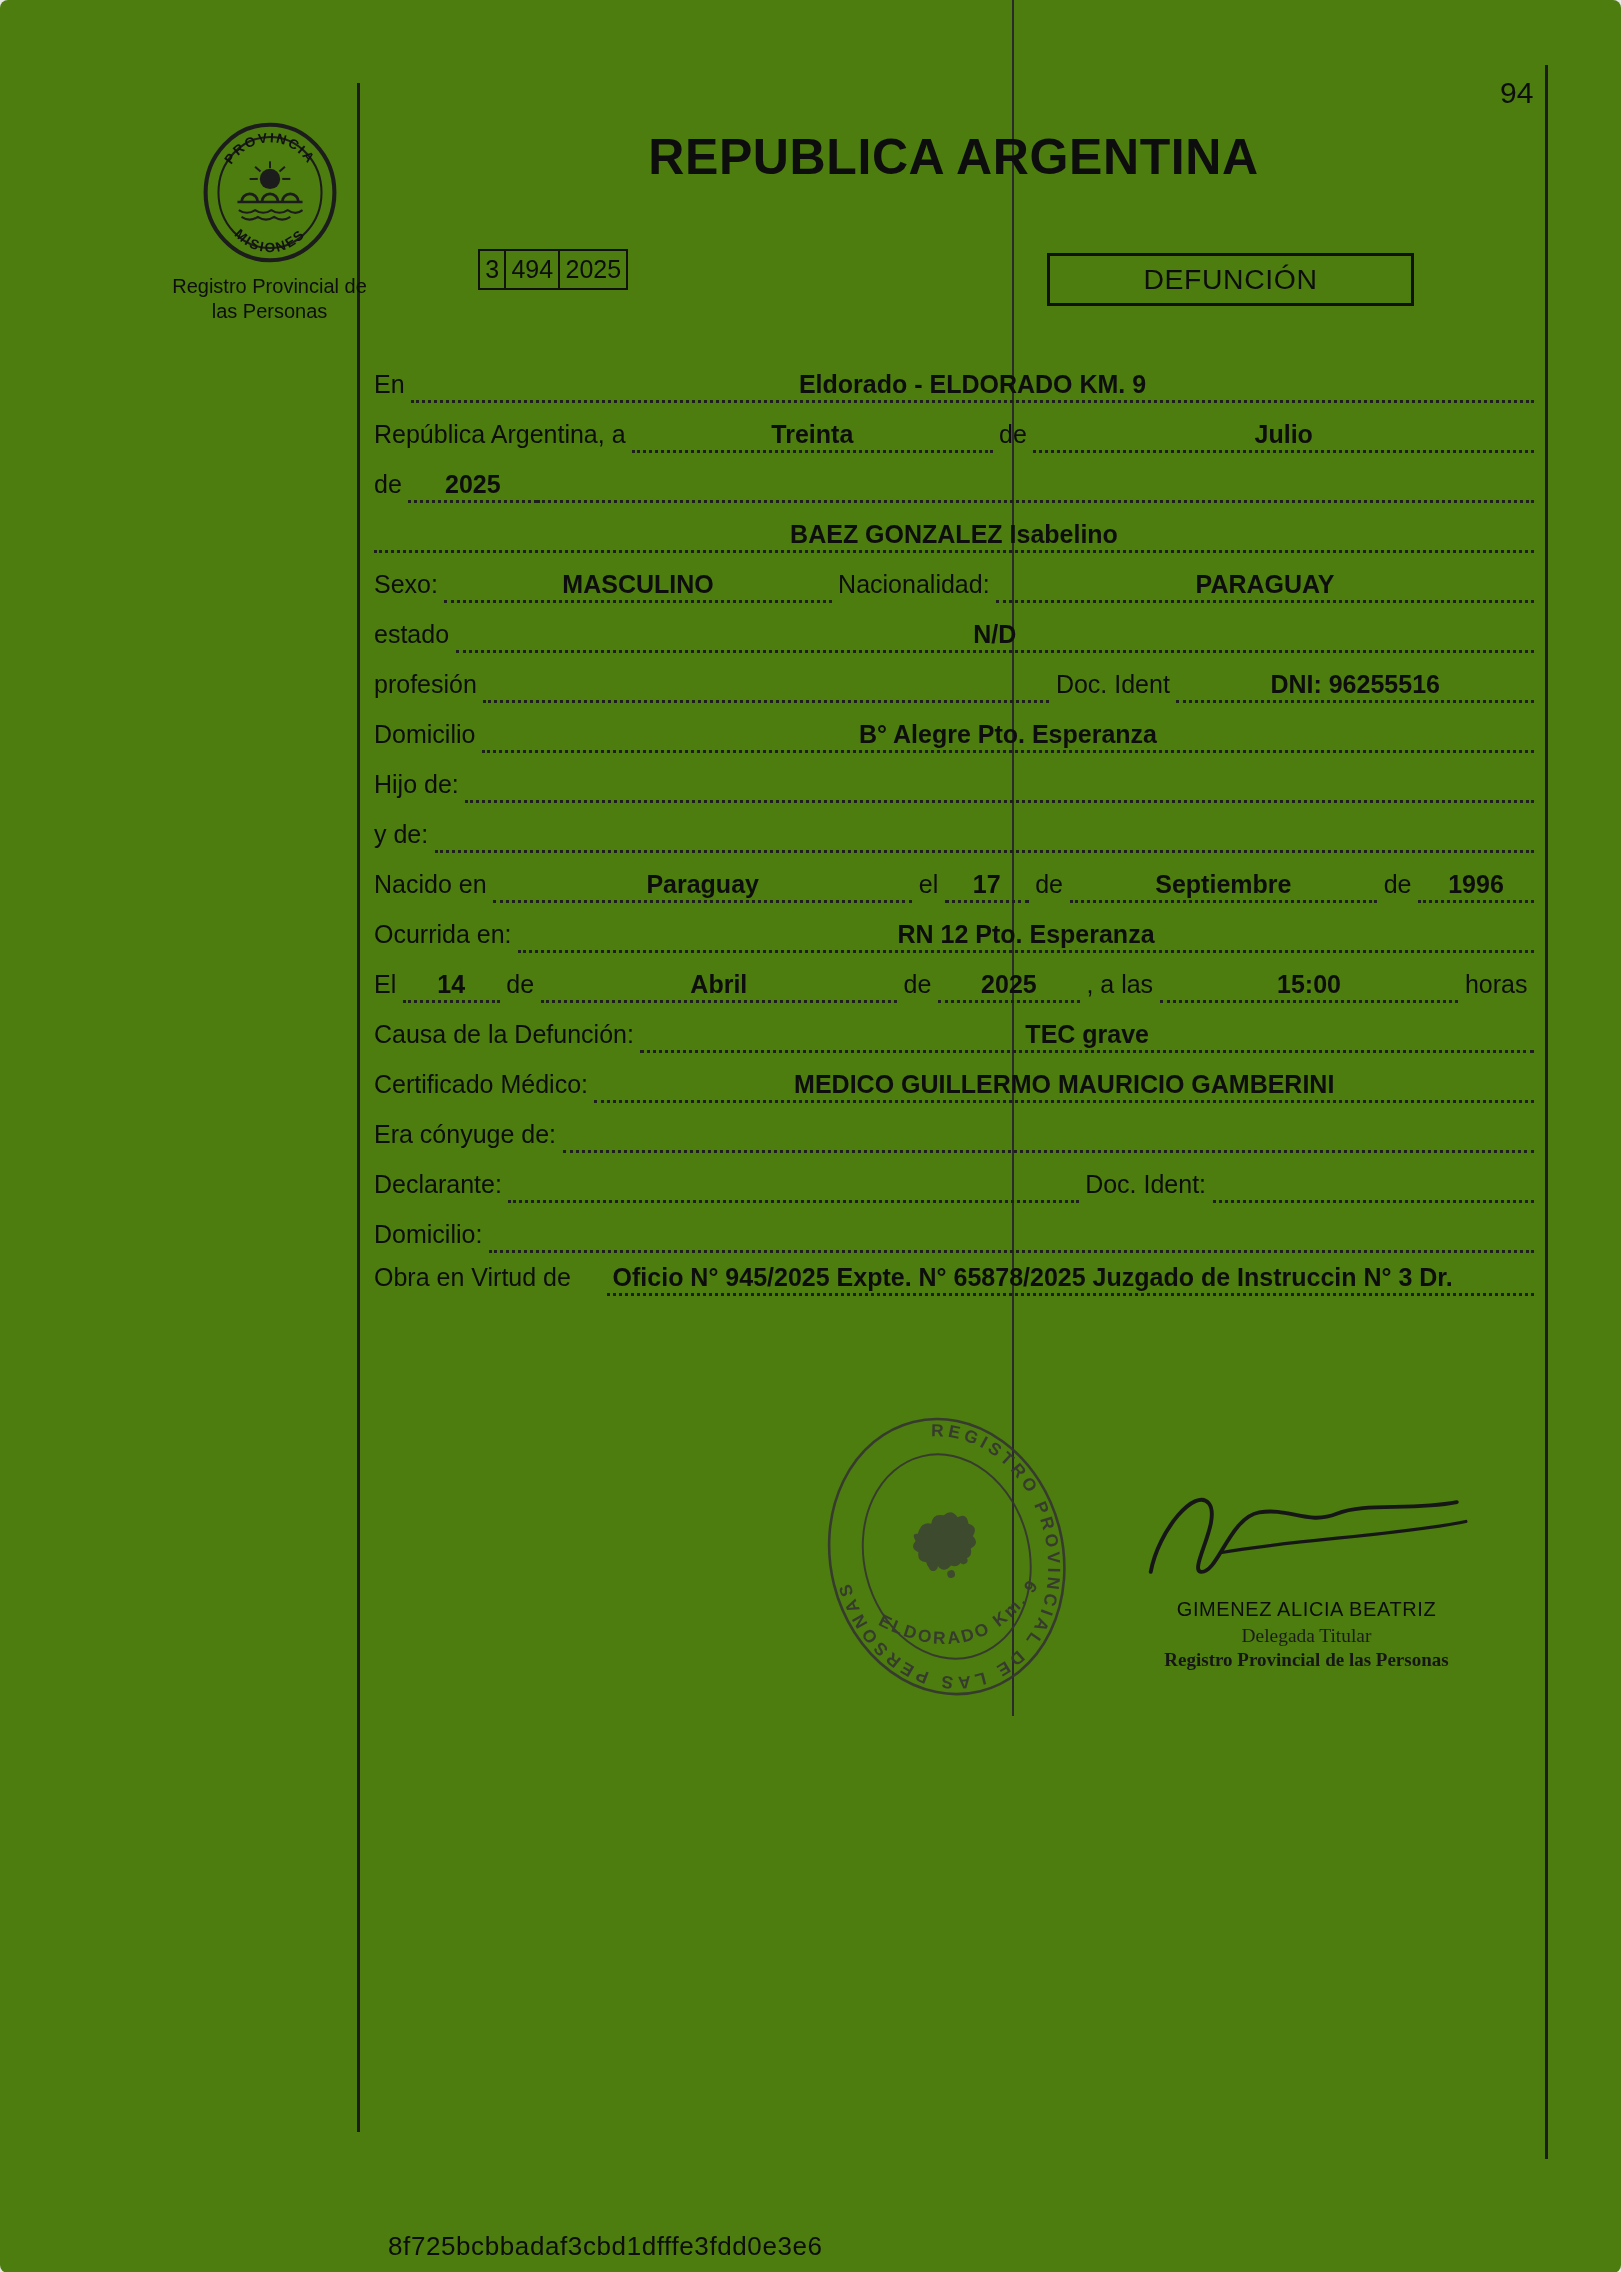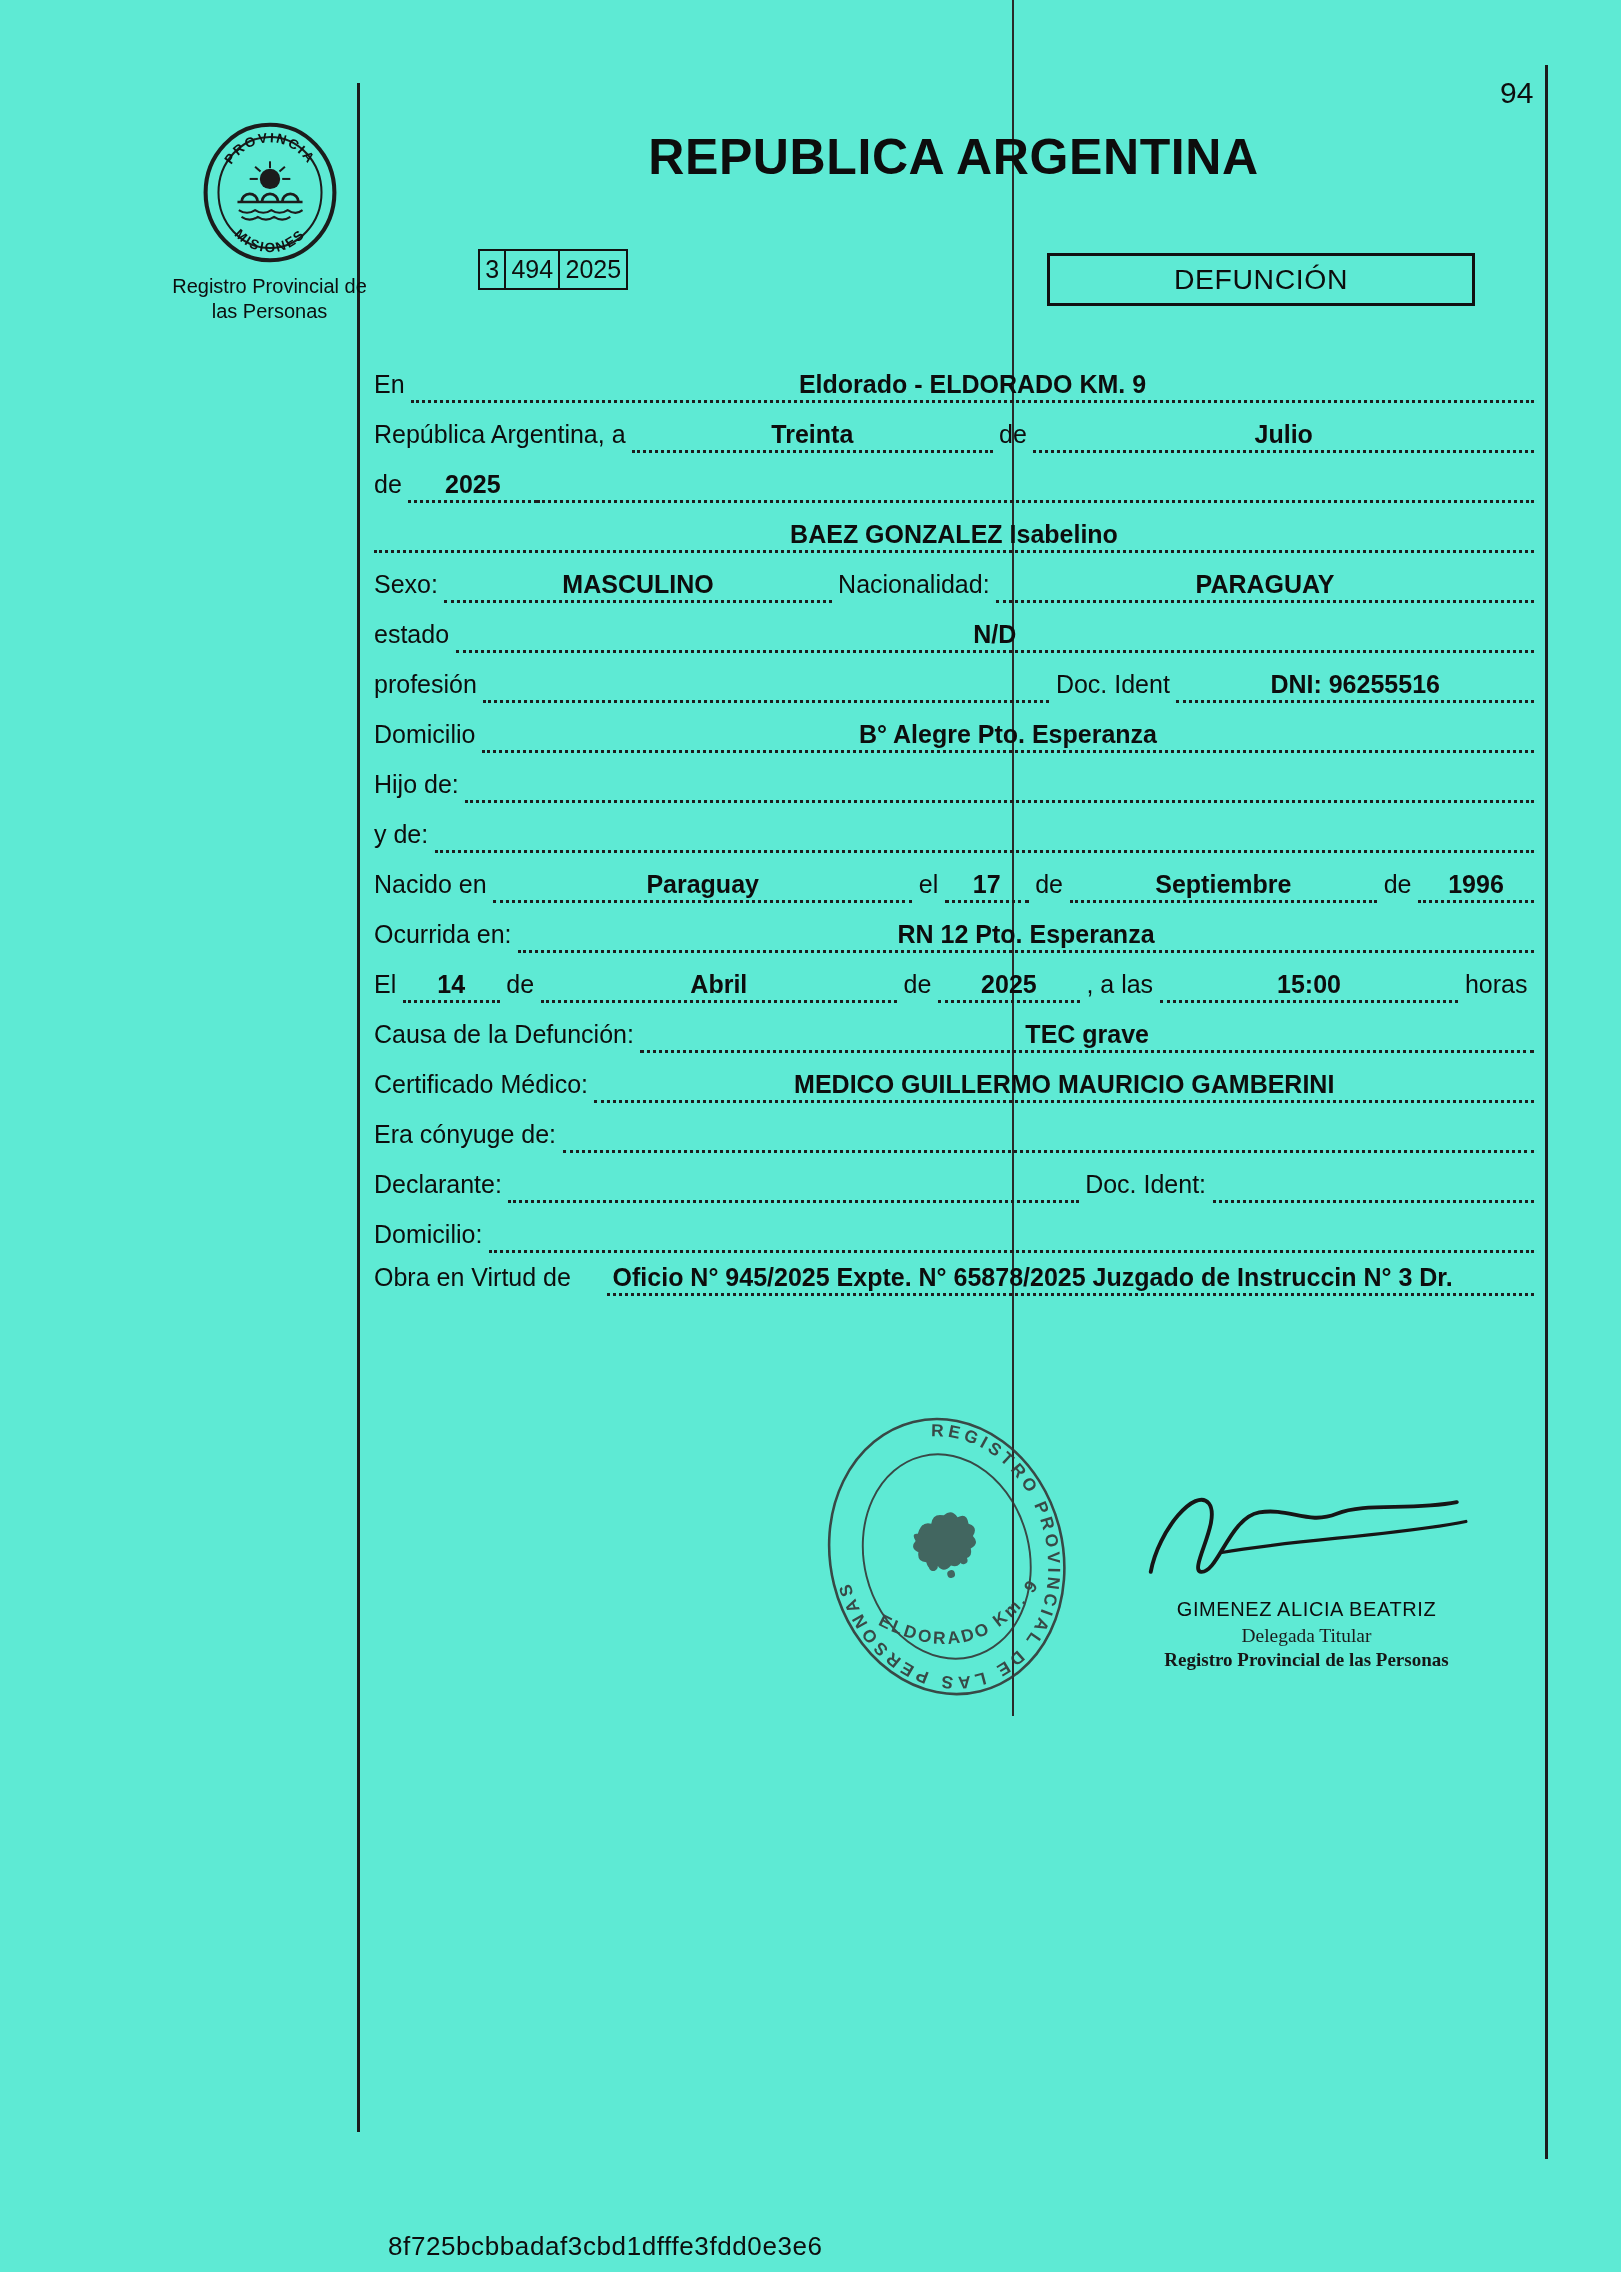--- a/index.html
+++ b/index.html
@@ -1,20 +1,20 @@
 <!DOCTYPE html>
 <html style="font-size:10.3px"><head>
 <meta charset="utf-8">
 <style>
   * { margin:0; padding:0; box-sizing:border-box; }
   html,body { background:#e8e8e8; }
   body { font-family:"Liberation Sans", sans-serif; }
   .page {
     position:relative; width:1621px; height:2273px;
-    background:#5eead4; color:#0d0d0d; overflow:hidden; margin:0 auto;
+    background:#4d7c0f; color:#0d0d0d; overflow:hidden; margin:0 auto;border-radius:8px;
   }
   .vline { position:absolute; background:#1c1c1c; }
   .vline.left   { left:357px;  top:83px; width:2.6px; height:2049px; }
   .vline.right  { left:1545px; top:65px; width:3.2px; height:2094px; }
   .vline.center { left:1012px; top:0;     width:1.9px; height:1716px; background:#2a2a2a; }
 
   .page-number { position:absolute; left:1500px; top:76px; font-size:30px; }
 
   .logo-block { position:absolute; left:163px; top:122px; width:213px; text-align:center; }
   .logo-caption { margin-top:9px; font-size:20px; line-height:24.6px; }
@@ -28,21 +28,21 @@
     position:absolute; left:478px; top:249px;
     border-collapse:collapse; font-size:25px;
   }
   .record-table td {
     border:2.6px solid #111; text-align:center; padding:3.9px 5.2px;
     height:37px; vertical-align:middle;
   }
   .record-table .c1 { width:155px; } .record-table .c2 { width:129px; } .record-table .c3 { width:133px; }
 
   .record-type-box {
-    position:absolute; left:1047px; top:253px; width:428px; height:53px;
+    position:absolute; left:1047px; top:253px; width:367px; height:53px;
     border:3.2px solid #111; display:flex; align-items:center; justify-content:center;
     font-size:28.4px; letter-spacing:0.6px;
   }
 
   .form { position:absolute; left:374px; top:353px; width:1160px; font-size:25px; }
   .line { display:flex; align-items:flex-end; height:50px; white-space:nowrap; }
   .line.tight1 { height:43px;gap:30px; } .line.tight2 { height:39px; }
   .lbl { border-bottom:3.2px solid transparent; padding:0 6.5px 1.3px 0; flex:0 0 auto; }
   .lbl.mid { padding-left:6.5px; }
   .fill {

